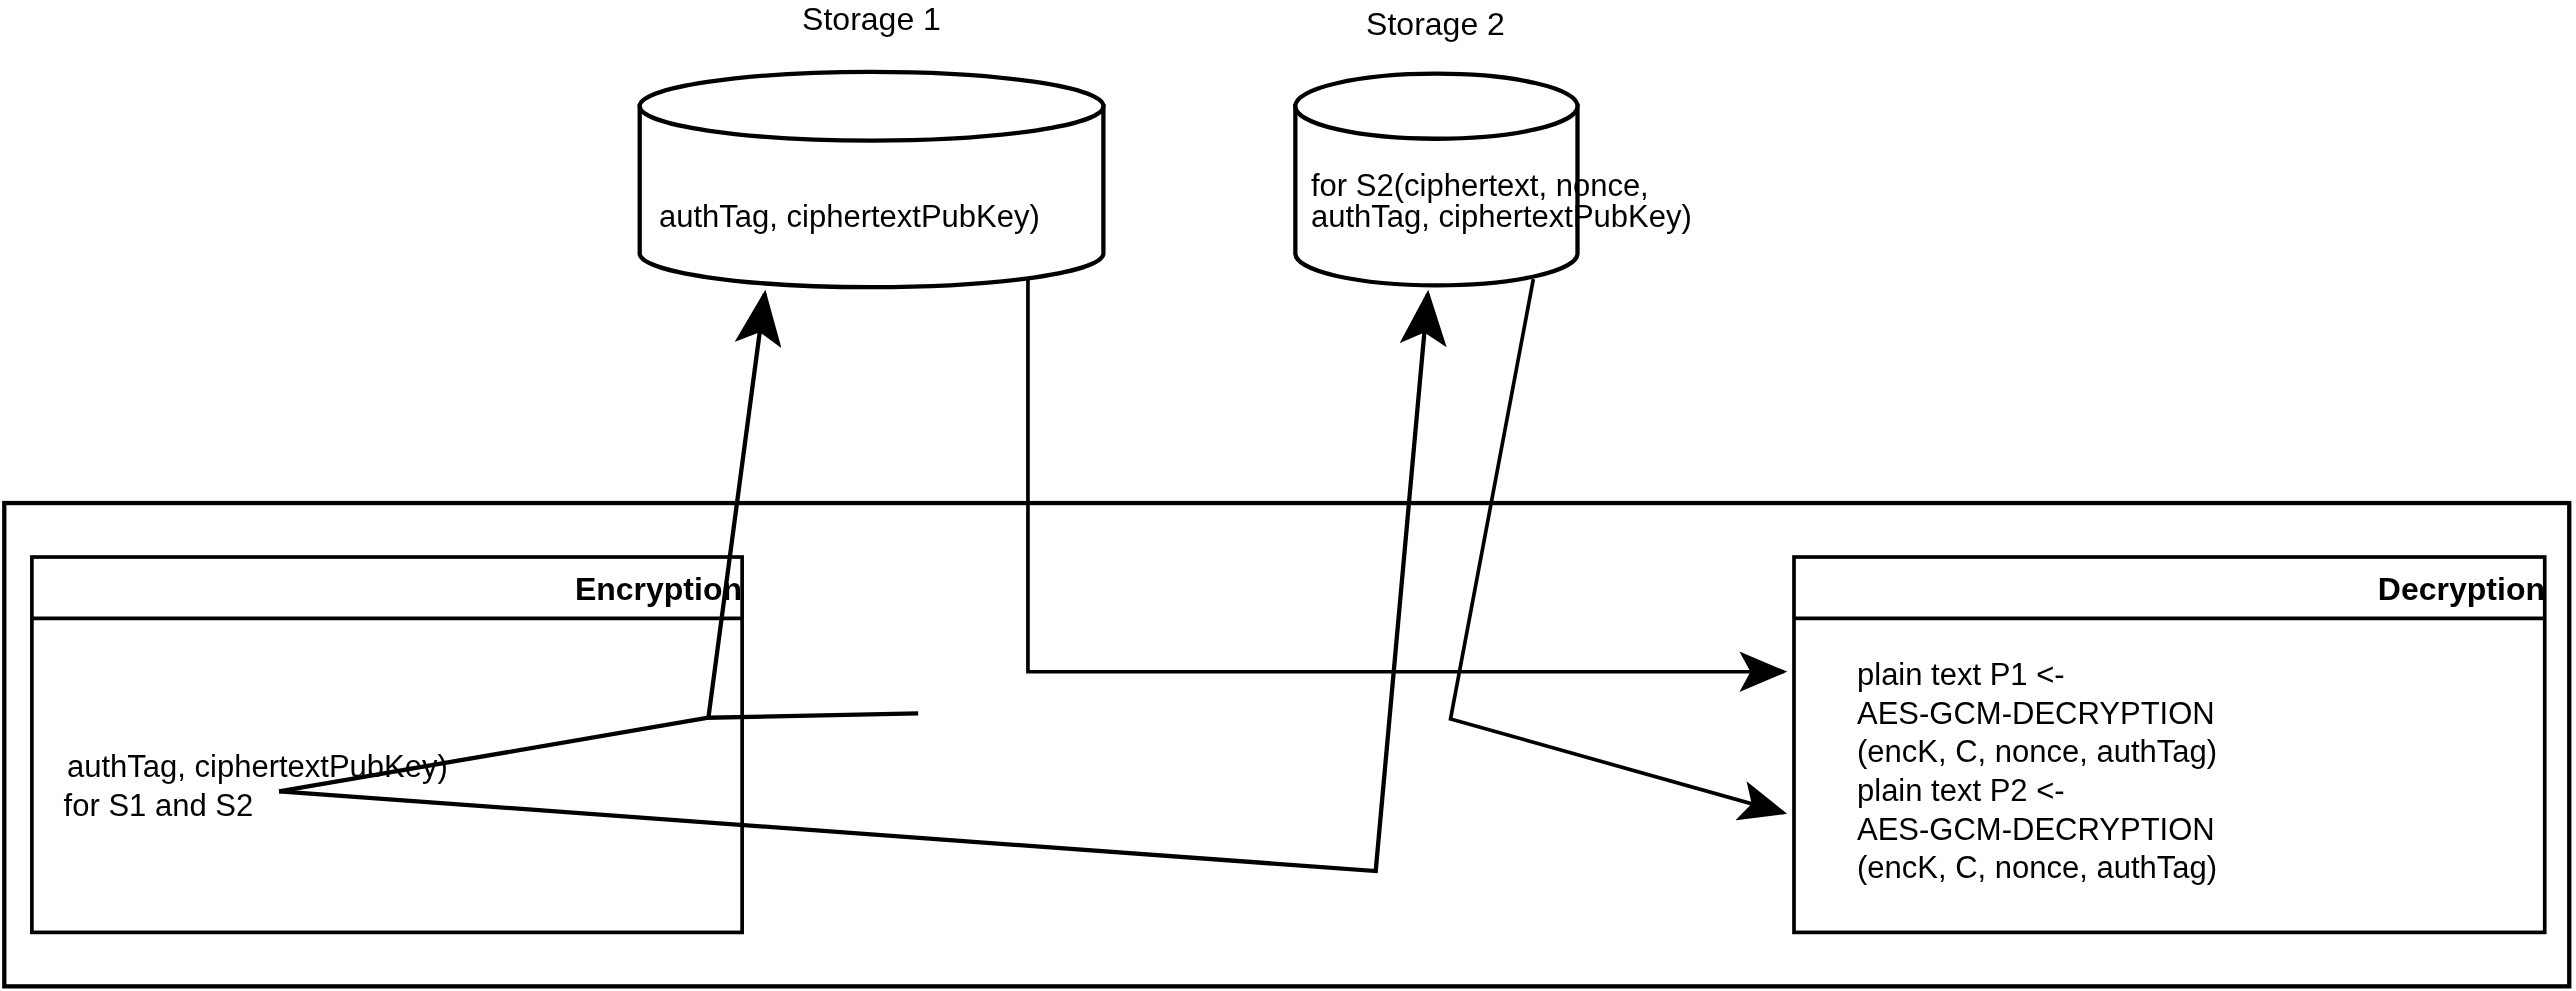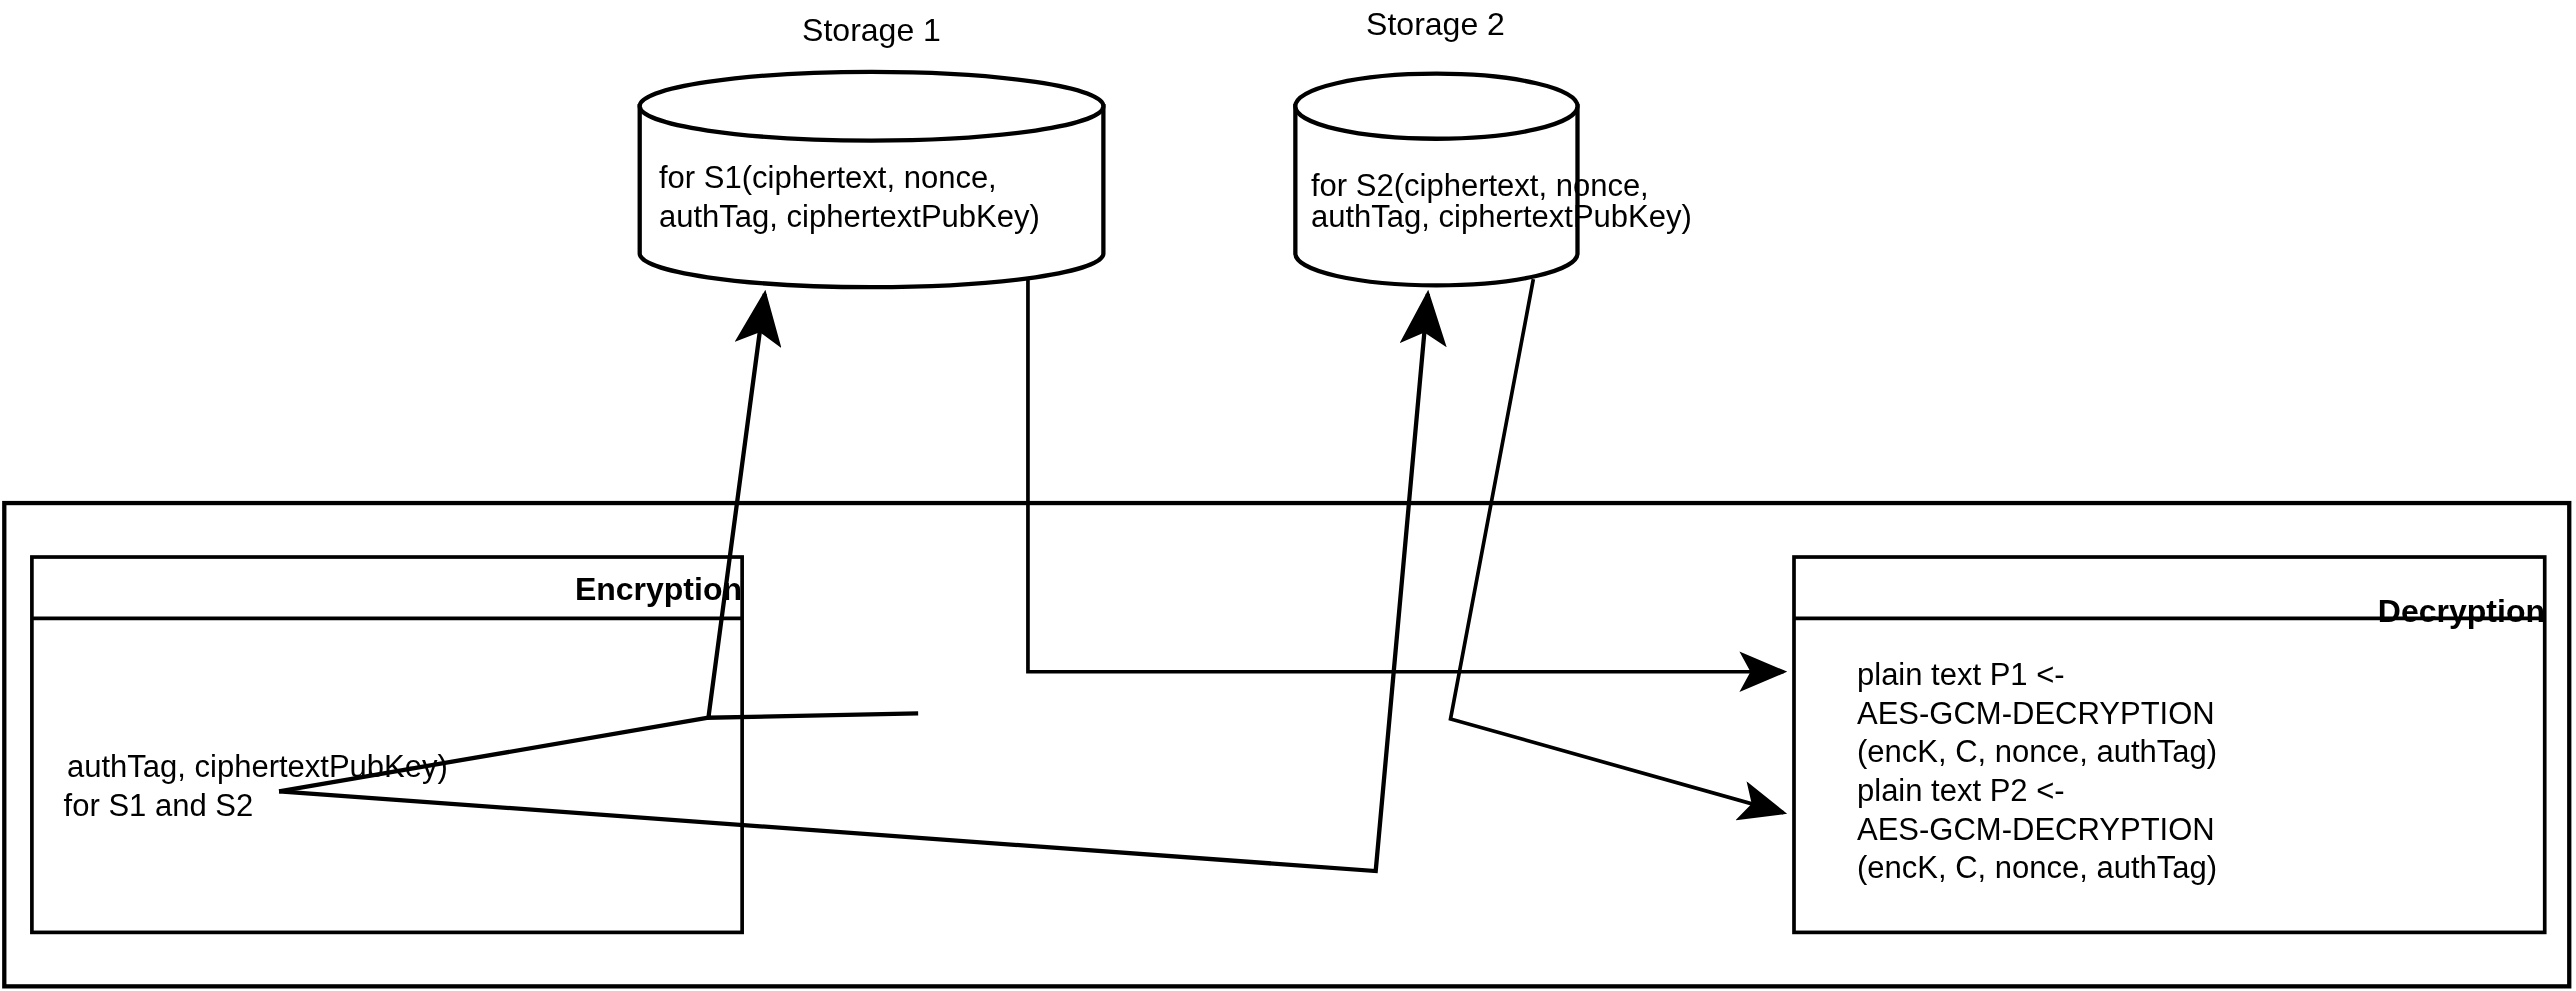--- a/index.html
+++ b/index.html
@@ -82,36 +82,35 @@
 
     <polyline points="1497,1163 1155,1170 1247,479" fill="none" stroke="#000" stroke-width="7" marker-end="url(#arrowhead)"></polyline>
 
     <polyline points="455,1290 2243,1420 2328,479" fill="none" stroke="#000" stroke-width="7" marker-end="url(#arrowhead)"></polyline>
 
     <polyline points="2500,455 2365,1172 2908,1325" fill="none" stroke="#000" stroke-width="6" marker-end="url(#arrowhead)"></polyline>
 
     <line x1="455" y1="1290" x2="1155" y2="1170" stroke="#000" stroke-width="7"></line>
   </svg>
 
-  <div class="txt storage-title" style="left:761px; top:11px; width:221px;">Storage 1</div>
+  <div class="txt storage-title" style="left:761px; top:0; width:221px;">Storage 1</div>
 
   <div class="txt storage-title" style="left:1325px; top:4.9px; width:221px;">Storage 2</div>
 
-  <div class="txt cyl-text" style="left:659px; top:158px;">for S1(ciphertext, nonce,</div>
   <div class="txt cyl-text" style="left:659px; top:197px;">authTag, ciphertextPubKey)</div>
 
   <div class="txt cyl-text" style="left:1311px; top:166px;">for S2(ciphertext, nonce,</div>
   <div class="txt cyl-text" style="left:1311px; top:197px;">authTag, ciphertextPubKey)</div>
 
   <div class="txt box-title" style="left:32px; top:570px; width:710px;">Encryption</div>
 
   <div class="txt box-body" style="left:67px; top:747px;">authTag, ciphertextPubKey)</div>
   <div class="txt box-body" style="left:55px; top:786px;"> for S1 and S2</div>
 
-  <div class="txt box-title" style="left:1794px; top:570px; width:751px;margin-top:22px;">Decryption</div>
+  <div class="txt box-title" style="left:1794px; top:570px; width:751px;">Decryption</div>
 
   <div class="txt box-body" style="left:1857px; top:655px;">plain text P1 &lt;-</div>
   <div class="txt box-body" style="left:1857px; top:694px;">AES-GCM-DECRYPTION</div>
   <div class="txt box-body" style="left:1857px; top:732px;">(encK, C, nonce, authTag)</div>
   <div class="txt box-body" style="left:1857px; top:771px;">plain text P2 &lt;-</div>
   <div class="txt box-body" style="left:1857px; top:810px;">AES-GCM-DECRYPTION</div>
   <div class="txt box-body" style="left:1857px; top:848px;">(encK, C, nonce, authTag)</div>
 
 </div>
 

